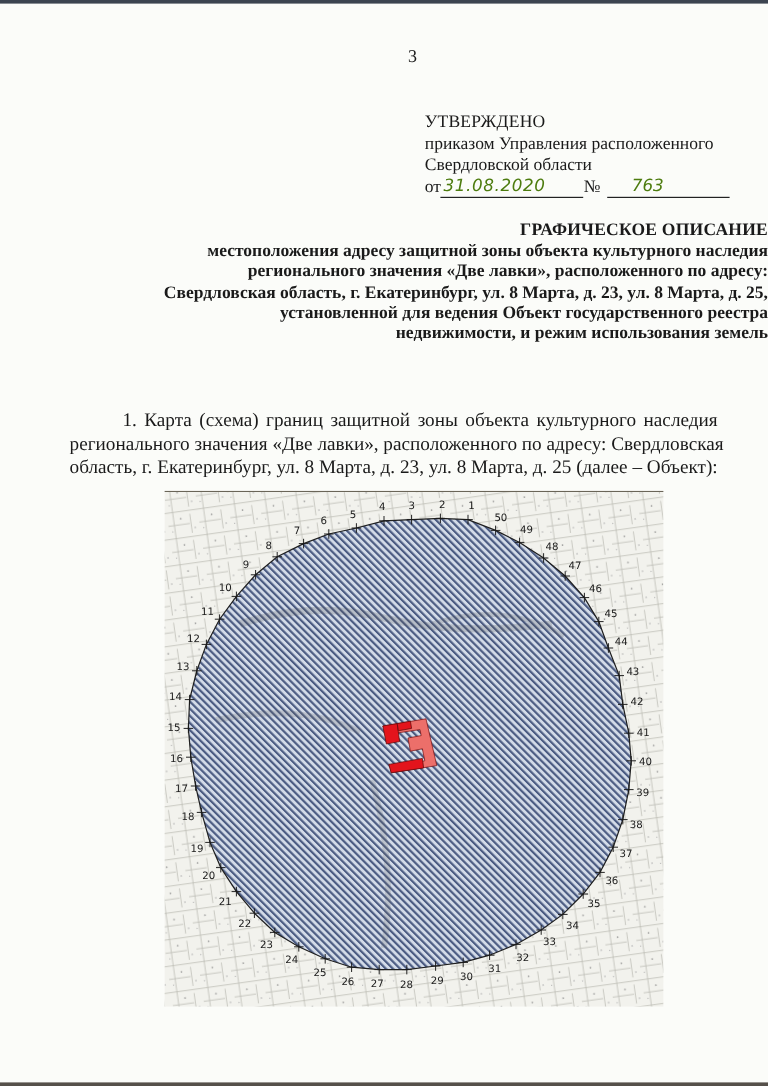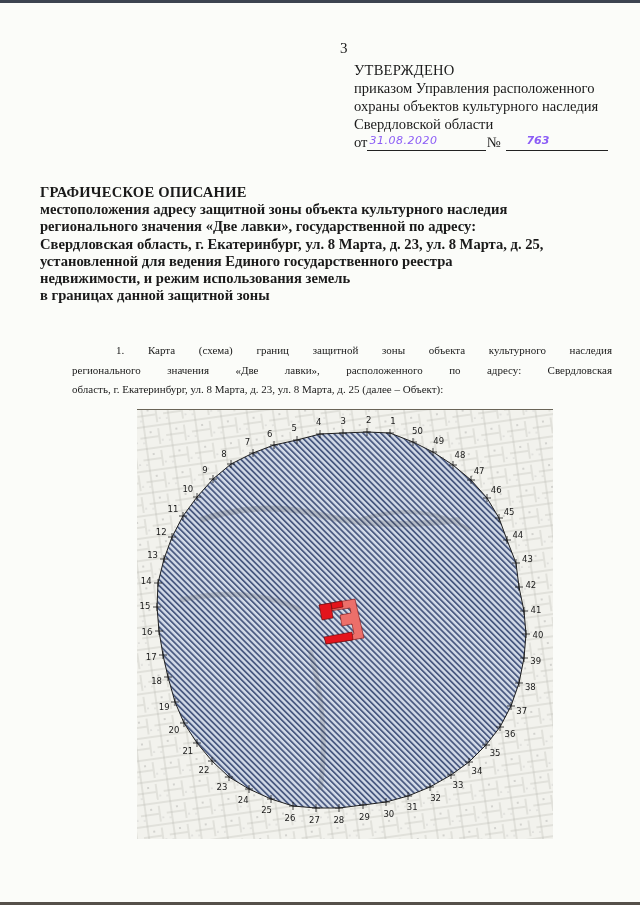--- a/index.html
+++ b/index.html
@@ -6,67 +6,65 @@
   body {
     width: 640px; height: 905px; position: relative; overflow: hidden;
     background: #fbfcf9;
     font-family: "Liberation Serif", "DejaVu Serif", serif;
     color: #1a1a1a;
   }
   .scan-top { position: absolute; left: 0; top: 0; width: 640px; height: 3px; background: #3c4450; }
   .scan-bottom { position: absolute; left: 0; top: 902px; width: 640px; height: 3px; background: #55504a; }
   .page-number { position: absolute; left: 340px; top: 40px; width: 20px; font-size: 15px; text-align: left; }
   .approval { position: absolute; left: 354px; top: 61px; font-size: 14.6px; line-height: 18px; }
-  .approval .head { letter-spacing: 0.2px; }
+  .approval .head { letter-spacing: 0.2px; margin-top: 32px; }
   .approval .line { white-space: nowrap; }
   .sign-row { display: flex; align-items: flex-end; white-space: nowrap; }
   .fill {
     display: inline-block; border-bottom: 1px solid #222; height: 17px; position: relative;
-    font-family: "DejaVu Sans", sans-serif; font-style: italic; color: #8b5cf6; font-size: 11px; line-height: 16px;
+    font-family: "DejaVu Sans", sans-serif; font-style: italic; color: #4d7c0f; font-size: 14px; line-height: 16px;
   }
   .fill.date { width: 117px; padding-left: 2px; letter-spacing: 0.5px; }
-  .fill.num { width: 82px; padding-left: 20px; margin-left: 6px; font-weight: bold; }
-  .title-block { position: absolute; left: 40px; top: 184px; width: 600px; text-align: left; font-weight: bold; font-size: 14.6px; line-height: 17.2px; }
+  .fill.num { width: 82px; padding-left: 20px; margin-left: 6px; }
+  .title-block { position: absolute; left: 40px; top: 184px; width: 600px; text-align: right; font-weight: bold; font-size: 14.6px; line-height: 17.2px; }
   .title-block .t1 { font-size: 14.6px; letter-spacing: 0.2px; }
-  .para { position: absolute; left: 72px; top: 341px; width: 540px; font-size: 11px; line-height: 19.5px; text-align: justify; }
+  .para { position: absolute; left: 58px; top: 341px; width: 540px; font-size: 16px; line-height: 19.5px; text-align: justify; }
   .para .line { display: block; text-align-last: justify; white-space: nowrap; }
   .para .line.first { padding-left: 44px; }
   .para .line.last { text-align-last: left; }
   .map { position: absolute; left: 137px; top: 409px; width: 416px; height: 430px; }
   .map svg { display: block; }
   .pt-label { font-family: "DejaVu Sans", sans-serif; font-size: 8.5px; fill: #1a1a1a; }
 </style>
 </head>
 <body>
 
 <div class="scan-top"></div>
 
 <div class="page-number">3</div>
 
 <div class="approval">
   <div class="line head">УТВЕРЖДЕНО</div>
   <div class="line">приказом Управления расположенного</div>
-  <div class="line">охраны объектов культурного наследия</div>
   <div class="line">Свердловской области</div>
   <div class="sign-row">
     <span>от</span>
     <span class="fill date">31.08.2020</span>
     <span>№</span>
     <span class="fill num">763</span>
   </div>
 </div>
 
 <div class="title-block">
   <div class="t1">ГРАФИЧЕСКОЕ ОПИСАНИЕ</div>
   <div>местоположения адресу защитной зоны объекта культурного наследия</div>
-  <div>регионального значения «Две лавки», государственной по адресу:</div>
+  <div>регионального значения «Две лавки», расположенного по адресу:</div>
   <div>Свердловская область, г. Екатеринбург, ул. 8 Марта, д. 23, ул. 8 Марта, д. 25,</div>
-  <div>установленной для ведения Единого государственного реестра</div>
+  <div>установленной для ведения Объект государственного реестра</div>
   <div>недвижимости, и режим использования земель</div>
-  <div>в границах данной защитной зоны</div>
 </div>
 
 <div class="para">
   <span class="line first">1. Карта (схема) границ защитной зоны объекта культурного наследия</span>
   <span class="line">регионального значения «Две лавки», расположенного по адресу: Свердловская</span>
   <span class="line last">область, г. Екатеринбург, ул. 8 Марта, д. 23, ул. 8 Марта, д. 25 (далее – Объект):</span>
 </div>
 
 <div class="map">
   <svg id="map-svg" width="416" height="430" viewBox="137 409 416 430" xmlns="http://www.w3.org/2000/svg">

